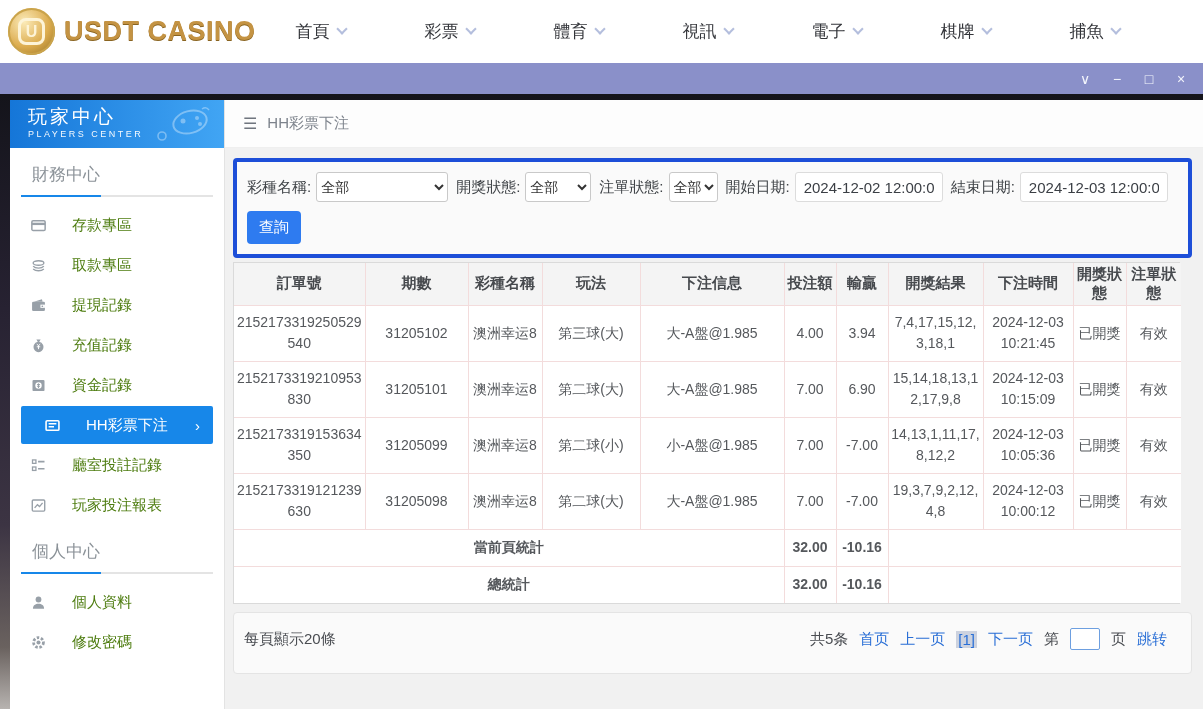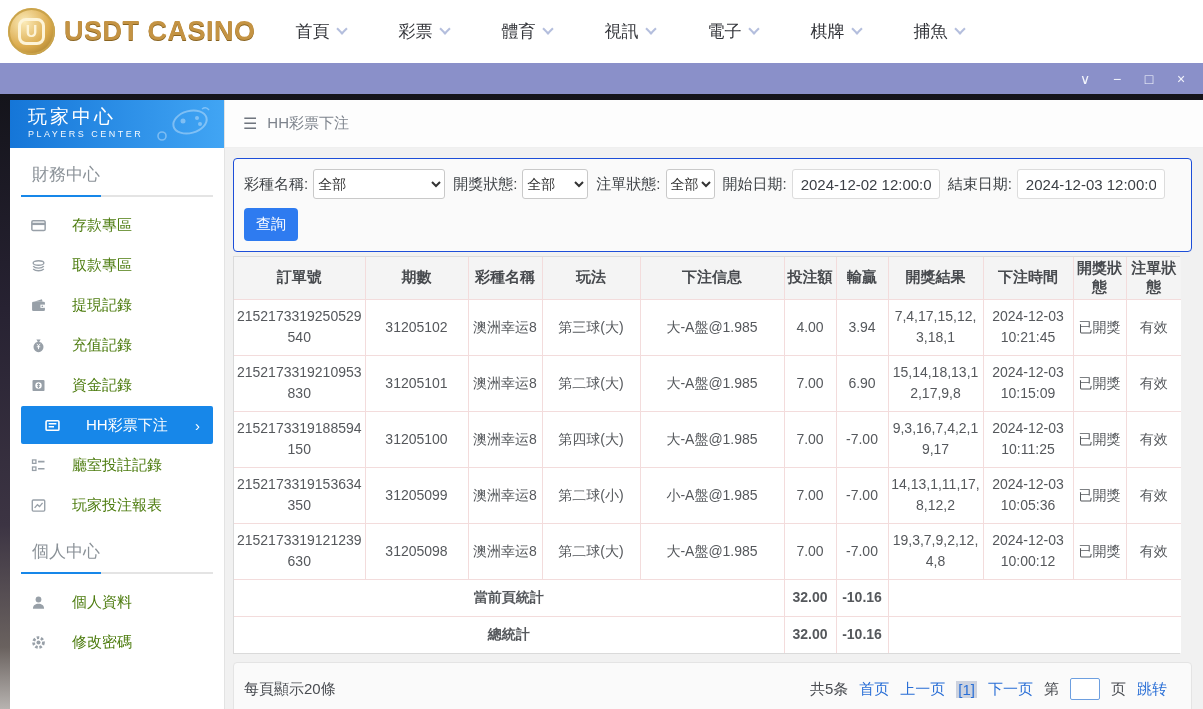--- a/index.html
+++ b/index.html
@@ -9,21 +9,21 @@
   
   .navbar { position:absolute; top:0; left:0; width:100%; height:63px; background:#fff; display:flex; align-items:center; z-index:5; }
   .logo { display:flex; align-items:center; gap:9px; margin-left:8px; cursor:pointer; }
   .logo-coin { width:47px; height:47px; border-radius:50%;
     background:radial-gradient(circle at 35% 30%, #fbeab8, #dcac4e 55%, #8f6a1e);
     display:flex; align-items:center; justify-content:center; box-shadow:inset 0 0 0 2px #caa44c; }
   .logo-coin-inner { width:27px; height:27px; border-radius:8px; border:3px solid #fdf4d8;
     color:#fdf4d8; font-weight:bold; font-size:16px; display:flex; align-items:center; justify-content:center; }
   .logo-text { font-size:27px; font-weight:bold; letter-spacing:.5px; color:#c49343;
     text-shadow:0 1px 0 #8a6420; }
-  .nav-items { display:flex; gap:53px; margin-left:40px; }
+  .nav-items { display:flex; gap:79px; margin-left:40px; }
   .nav-item { display:flex; align-items:center; gap:8px; font-size:17px; color:#33353a; cursor:pointer; }
   .chev { width:8px; height:8px; border-right:2px solid #b4bedd; border-bottom:2px solid #b4bedd;
     transform:rotate(45deg); margin-top:-5px; }
 
   
   .titlebar { position:absolute; top:63px; left:0; width:100%; height:31px; background:#8a90c9;
     display:flex; justify-content:flex-end; align-items:center; gap:8px; padding-right:10px; z-index:5; }
   .win-btn { width:24px; height:24px; text-align:center; line-height:24px; font-size:14px;
     color:#f3f5fc; cursor:pointer; }
 
@@ -49,21 +49,21 @@
   .side-item.active .s-icon { color:#fff; }
   .side-item .arrow { position:absolute; right:13px; font-size:15px; color:#fff; }
 
   
   .main { flex:1; display:flex; flex-direction:column; background:#f1f1f1; min-width:0; }
   .breadcrumb { height:48px; background:#fdfdfd; display:flex; align-items:center; gap:10px;
     padding-left:18px; color:#7d838c; font-size:15px; border-bottom:1px solid #efefef; flex:none; }
   .hamburger { font-size:16px; color:#70767f; cursor:pointer; }
   .main-body { padding:10px 11px 0 8px; }
 
-  .filter-panel { background:#fafafa; border:1px solid #1d4ed8; border-radius:4px; padding:10px 10px 10px 10px; }
+  .filter-panel { background:#fafafa; border:4px solid #1d4ed8; border-radius:4px; padding:10px 10px 10px 10px; }
   .filter-row { display:flex; align-items:center; font-size:15px; color:#3f4347; white-space:nowrap; }
   .filter-row label { margin-right:5px; }
   .filter-row .gap { margin-left:8px; }
   .filter-row select { height:30px; border:1px solid #c9c9c9; border-radius:3px; background:#fff;
     font-size:14px; color:#333; font-family:inherit; }
   .sel-lottery { width:132px; } .sel-draw { width:66px; } .sel-order { width:49px; }
   .filter-row input[type=text] { height:30px; width:148px; border:1px solid #dcdcdc; border-radius:3px;
     padding:0 8px; font-size:15px; color:#3b3f45; font-family:inherit; background:#fff; }
   .search-btn { margin-top:9px; width:54px; height:33px; background:#2e7bf0; color:#fff; border:none;
     border-radius:4px; font-size:15px; cursor:pointer; font-family:inherit; }
@@ -339,33 +339,20 @@
                   <td>第二球(大)</td>
                   <td>大-A盤@1.985</td>
                   <td>7.00</td>
                   <td>6.90</td>
                   <td class="brk">15,14,18,13,12,17,9,8</td>
                   <td>2024-12-03 10:15:09</td>
                   <td>已開獎</td>
                   <td>有效</td>
                 </tr>
                 <tr class="data-row">
-                  <td class="brk">2152173319188594150</td>
-                  <td>31205100</td>
-                  <td>澳洲幸运8</td>
-                  <td>第四球(大)</td>
-                  <td>大-A盤@1.985</td>
-                  <td>7.00</td>
-                  <td>-7.00</td>
-                  <td class="brk">9,3,16,7,4,2,19,17</td>
-                  <td>2024-12-03 10:11:25</td>
-                  <td>已開獎</td>
-                  <td>有效</td>
-                </tr>
-                <tr class="data-row">
                   <td class="brk">2152173319153634350</td>
                   <td>31205099</td>
                   <td>澳洲幸运8</td>
                   <td>第二球(小)</td>
                   <td>小-A盤@1.985</td>
                   <td>7.00</td>
                   <td>-7.00</td>
                   <td class="brk">14,13,1,11,17,8,12,2</td>
                   <td>2024-12-03 10:05:36</td>
                   <td>已開獎</td>

